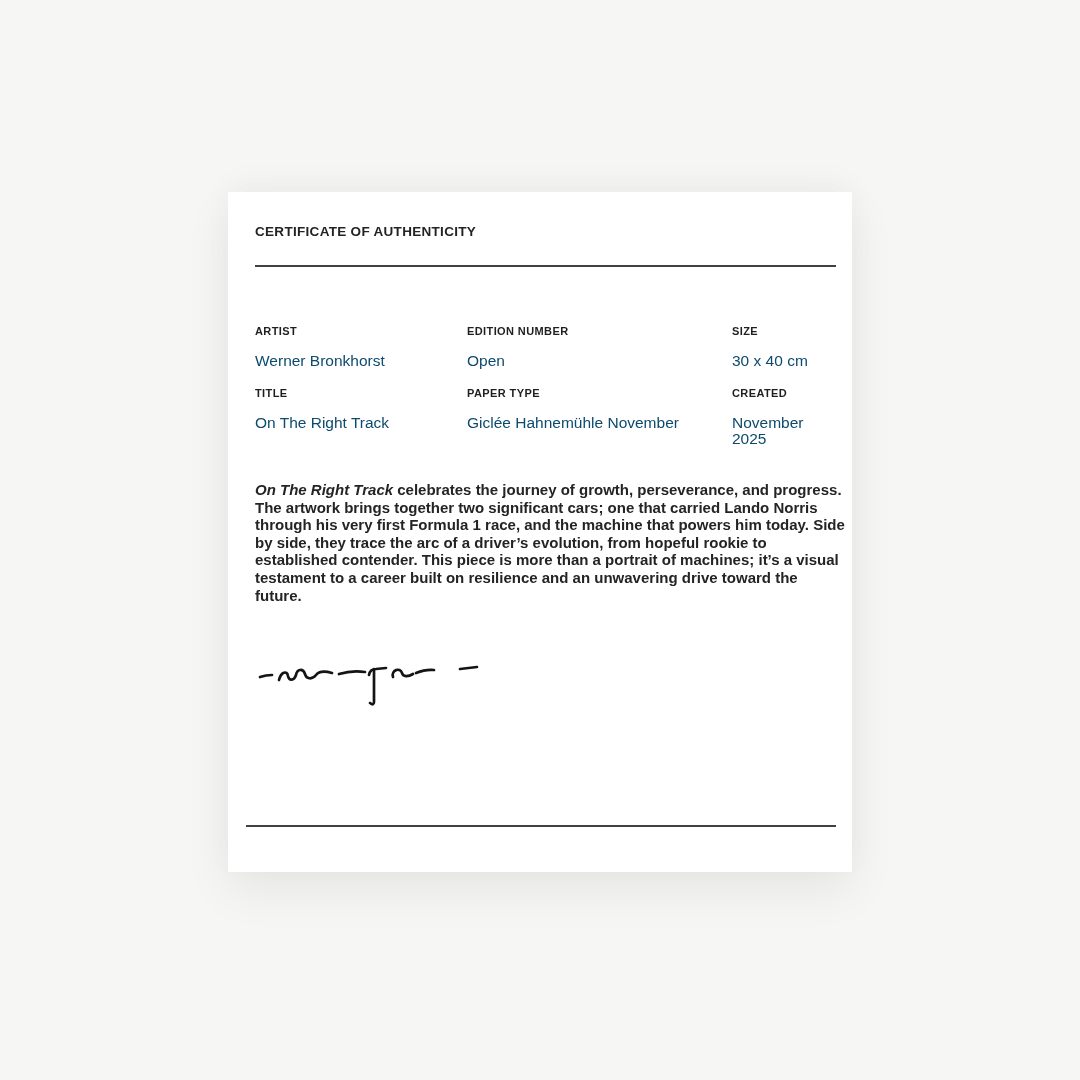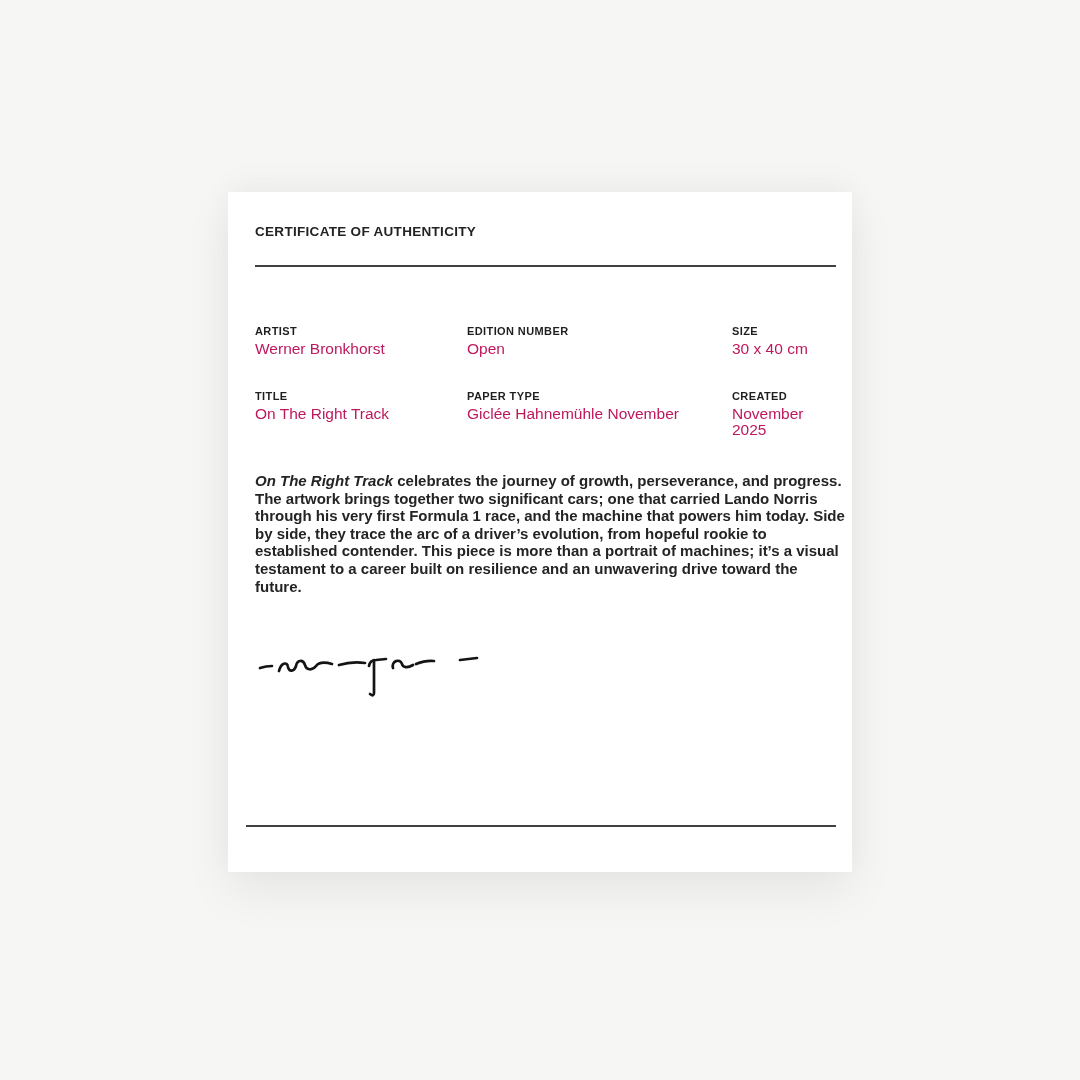--- a/index.html
+++ b/index.html
@@ -51,36 +51,36 @@
     font-weight: 800;
     letter-spacing: 3px;
     line-height: 50px;
     height: 50px;
     color: #262422;
   }
   .fields {
     margin-top: 59px;
     display: grid;
     grid-template-columns: 212px 265px 1fr;
-    row-gap: 34px;
+    row-gap: 19px;
   }
   .field-label {
     display: block;
     font-size: 11px;
     font-weight: 700;
     letter-spacing: 0.4px;
     line-height: 11px;
     color: #1f1f1f;
   }
   .field-value {
     display: block;
-    margin-top: 4px;
+    margin-top: 16px;
     font-size: 15.5px;
     line-height: 16px;
-    color: #be185d;
+    color: #0c4a6e;
   }
   .description {
     margin-top: 34px;
     width: 592px;
     font-size: 15px;
     line-height: 17.6px;
     color: #242424;
     font-weight: bold;
   }
   .description .italic { font-style: italic; }

